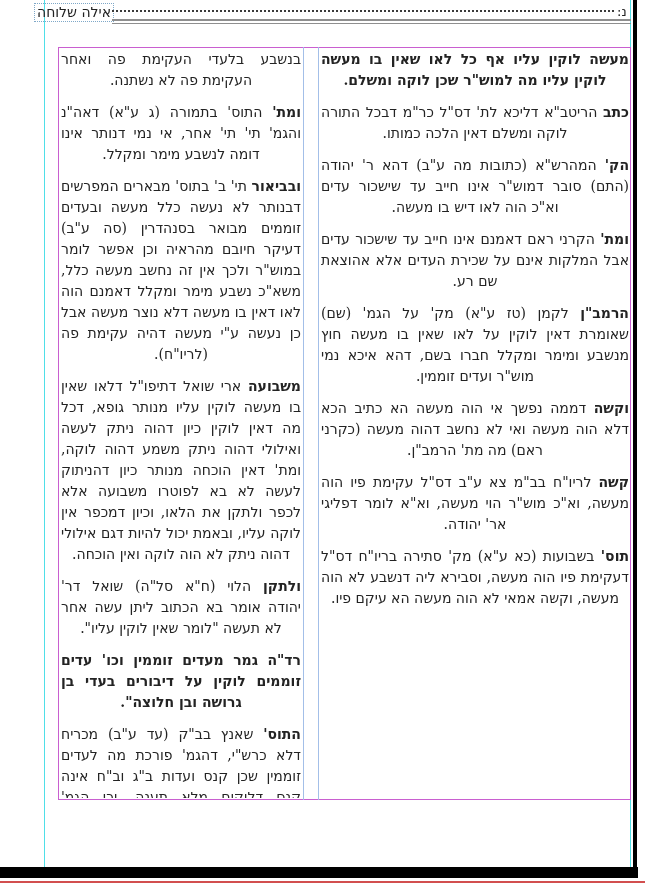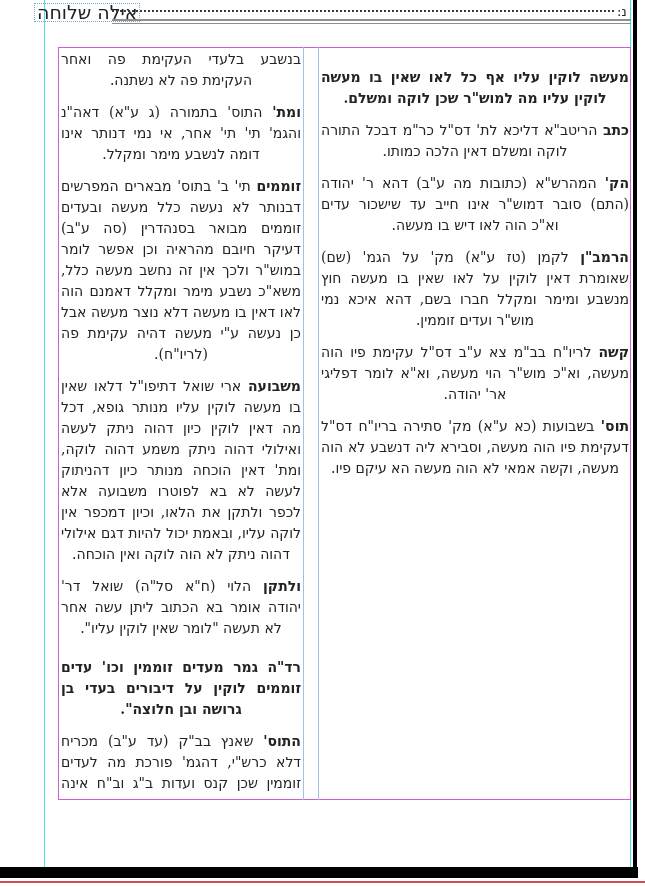--- a/index.html
+++ b/index.html
@@ -5,21 +5,21 @@
   html,body{margin:0;padding:0;background:#fff;}
   .page{position:relative;width:645px;height:887px;background:#ffffff;overflow:hidden;
         font-family:"DejaVu Serif","DejaVu Sans",sans-serif;color:#1c1c1c;}
 
   
   .guide{position:absolute;width:1px;background:#4fdfe8;}
   .guide-left{left:44px;top:0;height:868px;}
   .guide-right{left:630px;top:0;height:868px;}
 
   
-  .header-title{position:absolute;left:34px;top:3px;font-size:19px;color:#222;
+  .header-title{position:absolute;left:34px;top:3px;font-size:14px;color:#222;
                 border:1px dotted #7fa8c8;padding:0 2px;line-height:17px;}
   .header-daf{position:absolute;left:617px;top:3px;font-size:13px;color:#222;line-height:17px;}
   .header-dots{position:absolute;left:112px;top:10px;width:502px;height:0;
                border-top:2px dotted #3a3a3a;}
   .header-rule{position:absolute;left:112px;top:19px;width:519px;height:2px;
                border-top:2px solid #8f8f8f;border-bottom:1px solid #8f8f8f;}
 
   
   .content-box{position:absolute;left:58px;top:47px;width:573px;height:753px;
                border:1px solid #c95fd0;box-sizing:border-box;background:transparent;}
@@ -27,21 +27,21 @@
   .divider-a{left:303px;}
   .divider-b{left:318px;}
 
   
   .col{position:absolute;top:49px;height:749px;overflow:hidden;direction:rtl;}
   .col-right{left:321px;width:308px;}
   .col-left{left:61px;width:240px;}
   .col p{margin:0 0 11px 0;font-size:14px;line-height:21px;
          text-align:justify;text-align-last:center;color:#232323;}
   .col p b{font-weight:bold;}
-  .col p.allbold{font-weight:bold;margin-top:18px;}
+  .col p.allbold{font-weight:bold;}
 
   
   .win-right-line{position:absolute;left:633px;top:0;width:4px;height:878px;background:#000;}
   .bottom-bar{position:absolute;left:0;top:867px;width:638px;height:11px;background:#000;}
   .bottom-red{position:absolute;left:0;top:881px;width:645px;height:2px;background:#d24f4f;}
 </style>
 </head>
 <body>
 
 <div class="page">
@@ -55,28 +55,30 @@
   <div class="header-daf" dir="rtl">נ:</div>
 
   <div class="content-box"></div>
   <div class="divider divider-a"></div>
   <div class="divider divider-b"></div>
 
   <div class="col col-right">
       <p class="allbold">מעשה לוקין עליו אף כל לאו שאין בו מעשה לוקין עליו מה למוש"ר שכן לוקה ומשלם.</p>
       <p><b>כתב</b> הריטב"א דליכא לת' דס"ל כר"מ דבכל התורה לוקה ומשלם דאין הלכה כמותו.</p>
       <p><b>הק'</b> המהרש"א (כתובות מה ע"ב) דהא ר' יהודה (התם) סובר דמוש"ר אינו חייב עד שישכור עדים וא"כ הוה לאו דיש בו מעשה.</p>
+      <p><b>ומת'</b> הקרני ראם דאמנם אינו חייב עד שישכור עדים אבל המלקות אינם על שכירת העדים אלא אהוצאת שם רע.</p>
       <p><b>הרמב"ן</b> לקמן (טז ע"א) מק' על הגמ' (שם) שאומרת דאין לוקין על לאו שאין בו מעשה חוץ מנשבע ומימר ומקלל חברו בשם, דהא איכא נמי מוש"ר ועדים זוממין.</p>
+      <p><b>וקשה</b> דממה נפשך אי הוה מעשה הא כתיב הכא דלא הוה מעשה ואי לא נחשב דהוה מעשה (כקרני ראם) מה מת' הרמב"ן.</p>
       <p><b>קשה</b> לריו"ח בב"מ צא ע"ב דס"ל עקימת פיו הוה מעשה, וא"כ מוש"ר הוי מעשה, וא"א לומר דפליגי אר' יהודה.</p>
       <p><b>תוס'</b> בשבועות (כא ע"א) מק' סתירה בריו"ח דס"ל דעקימת פיו הוה מעשה, וסבירא ליה דנשבע לא הוה מעשה, וקשה אמאי לא הוה מעשה הא עיקם פיו.</p>
     </div>
   <div class="col col-left">
       <p>בנשבע בלעדי העקימת פה ואחר העקימת פה לא נשתנה.</p>
       <p><b>ומת'</b> התוס' בתמורה (ג ע"א) דאה"נ והגמ' תי' תי' אחר, אי נמי דנותר אינו דומה לנשבע מימר ומקלל.</p>
-      <p><b>זוממים</b> תי' ב' בתוס' מבארים המפרשים דבנותר לא נעשה כלל מעשה ובעדים זוממים מבואר בסנהדרין (סה ע"ב) דעיקר חיובם מהראיה וכן אפשר לומר במוש"ר ולכך אין זה נחשב מעשה כלל, משא"כ נשבע מימר ומקלל דאמנם הוה לאו דאין בו מעשה דלא נוצר מעשה אבל כן נעשה ע"י מעשה דהיה עקימת פה (לריו"ח).</p>
+      <p><b>ובביאור</b> תי' ב' בתוס' מבארים המפרשים דבנותר לא נעשה כלל מעשה ובעדים זוממים מבואר בסנהדרין (סה ע"ב) דעיקר חיובם מהראיה וכן אפשר לומר במוש"ר ולכך אין זה נחשב מעשה כלל, משא"כ נשבע מימר ומקלל דאמנם הוה לאו דאין בו מעשה דלא נוצר מעשה אבל כן נעשה ע"י מעשה דהיה עקימת פה (לריו"ח).</p>
       <p><b>משבועה</b> ארי שואל דתיפו"ל דלאו שאין בו מעשה לוקין עליו מנותר גופא, דכל מה דאין לוקין כיון דהוה ניתק לעשה ואילולי דהוה ניתק משמע דהוה לוקה, ומת' דאין הוכחה מנותר כיון דהניתוק לעשה לא בא לפוטרו משבועה אלא לכפר ולתקן את הלאו, וכיון דמכפר אין לוקה עליו, ובאמת יכול להיות דגם אילולי דהוה ניתק לא הוה לוקה ואין הוכחה.</p>
       <p><b>ולתקן</b> הלוי (ח"א סל"ה) שואל דר' יהודה אומר בא הכתוב ליתן עשה אחר לא תעשה "לומר שאין לוקין עליו".</p>
       <p class="allbold">רד"ה גמר מעדים זוממין וכו' עדים זוממים לוקין על דיבורים בעדי בן גרושה ובן חלוצה".</p>
       <p><b>התוס'</b> שאנץ בב"ק (עד ע"ב) מכריח דלא כרש"י, דהגמ' פורכת מה לעדים זוממין שכן קנס ועדות ב"ג וב"ח אינה קנס דלוקים מלא תענה, וכן הגמ' אומרת מה לעדים זוממין שכן אין צריכים התראה והא ב"ג וב"ח דהוה מלא תענה צריכים</p>
     </div>
 
   <div class="win-right-line"></div>
   <div class="bottom-bar"></div>
   <div class="bottom-red"></div>
 

